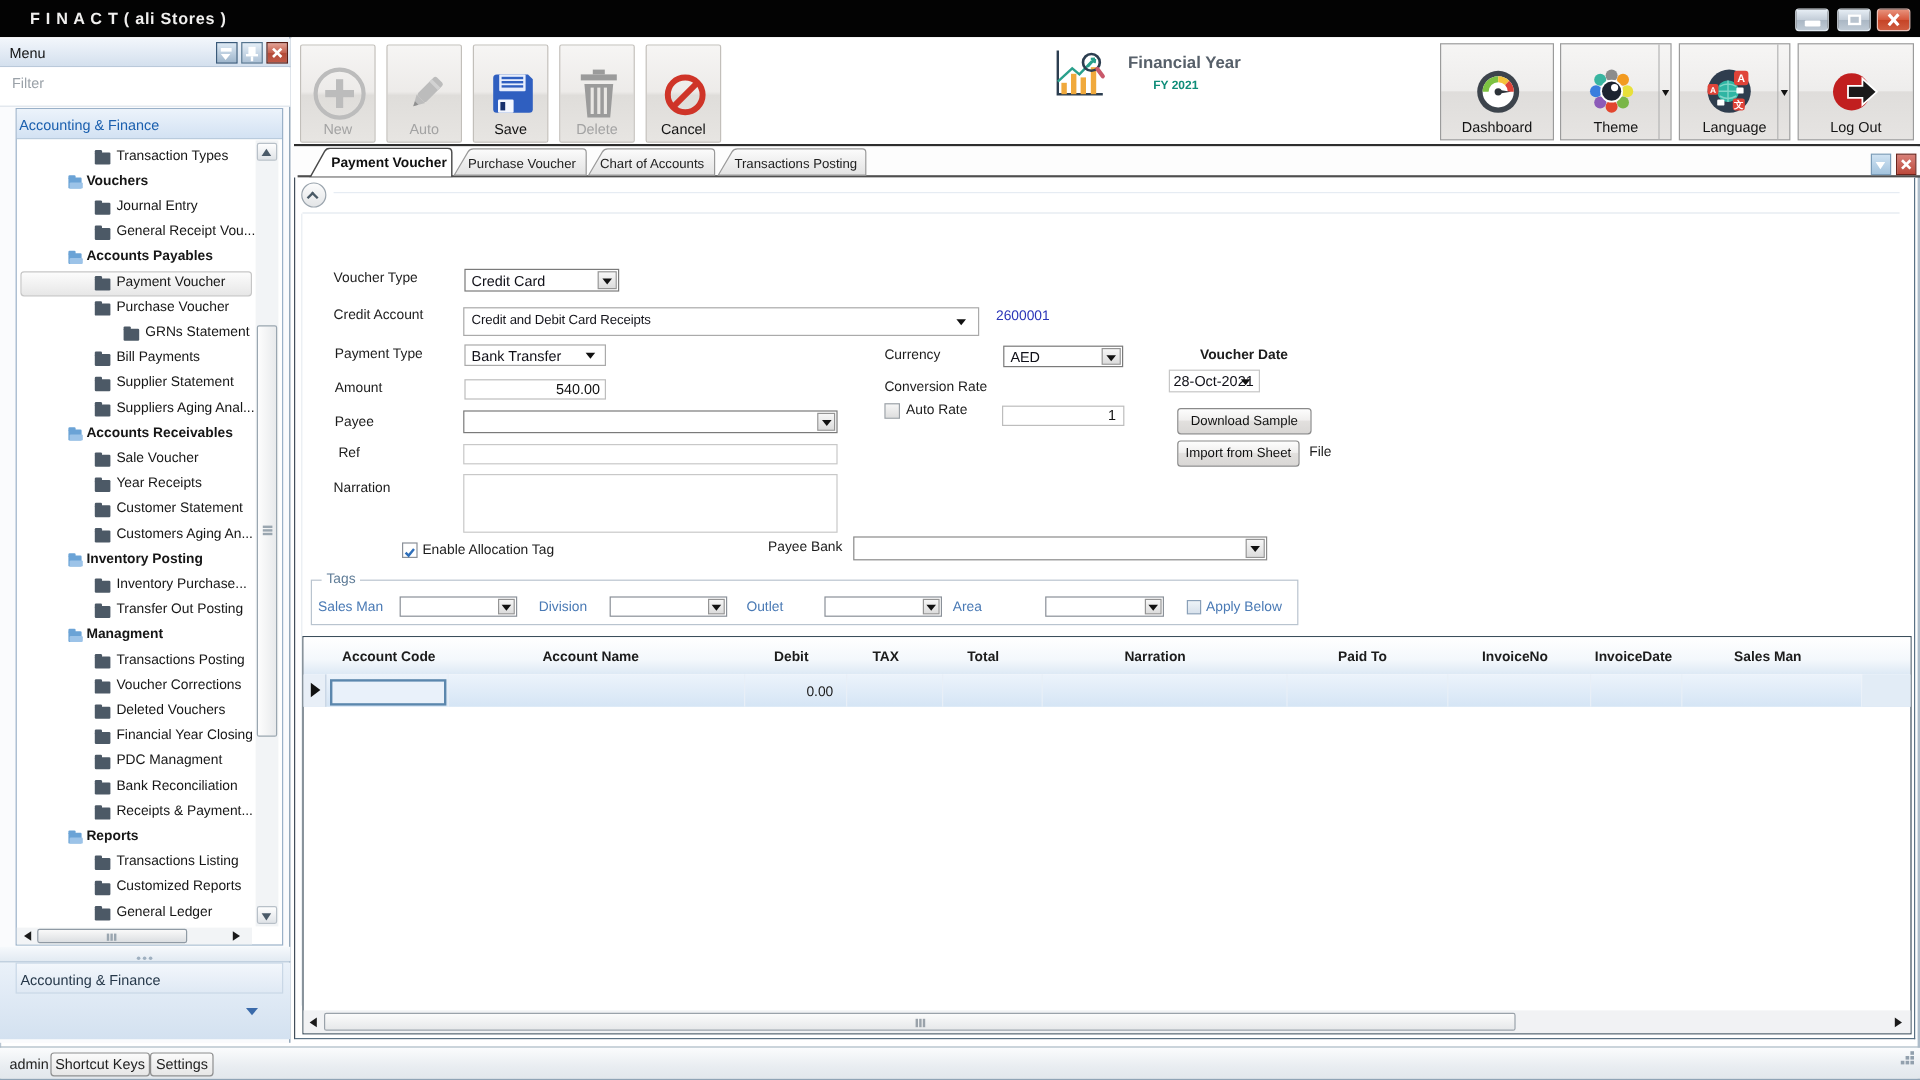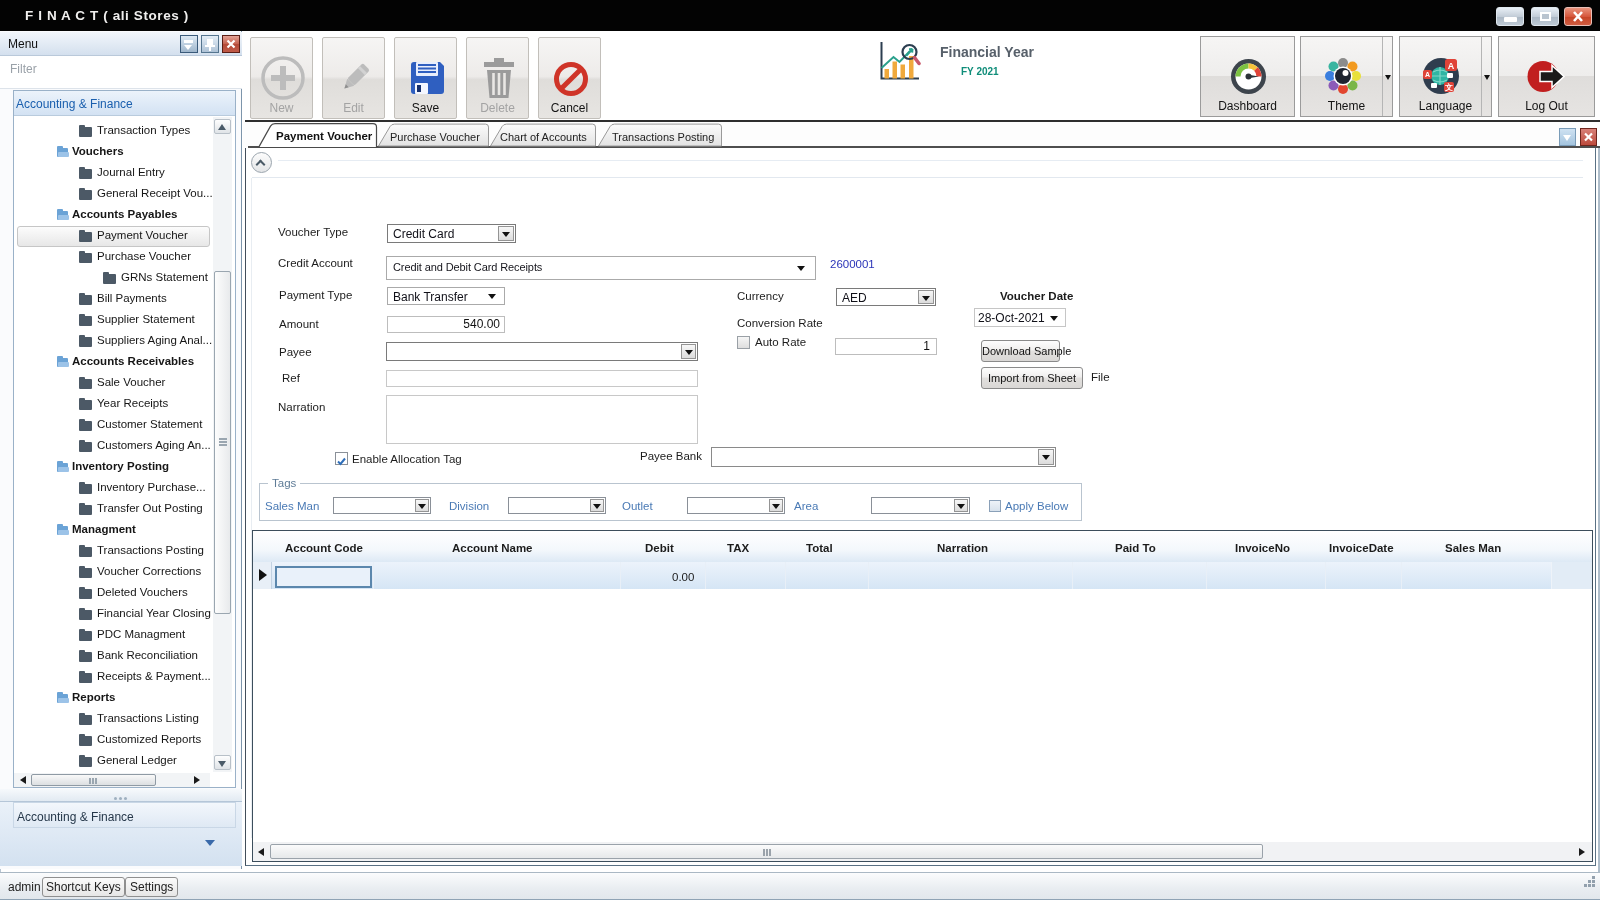--- a/index.html
+++ b/index.html
@@ -240,21 +240,21 @@
   </div>
 <div class="tbtn" style="left:322px;">
     <svg class="ab" style="left:15px;top:22px;" width="34" height="36" viewBox="0 0 34 36">
       <g transform="rotate(45 17 18)">
         <rect x="12" y="2" width="10" height="22" rx="2" fill="#bcbcbc"></rect>
         <rect x="12" y="6" width="10" height="3" fill="#d2d2d2"></rect>
         <path d="M12 24 L17 33 L22 24 Z" fill="#bcbcbc"></path>
         <path d="M15 29 L17 33 L19 29 Z" fill="#8f8f8f"></path>
       </g>
     </svg>
-    <div class="cap dis">Edit</div>
+    <div class="cap dis">Auto</div>
   </div>
 <div class="tbtn" style="left:394px;">
     <svg class="ab" style="left:13px;top:21px;" width="38" height="38" viewBox="0 0 38 38">
       <path d="M3 6 q0-3 3-3 h26 l4 4 v25 q0 3-3 3 h-27 q-3 0-3-3 Z" fill="#2f5fc0"></path>
       <rect x="8" y="3" width="22" height="14" rx="1" fill="#e8eefc"></rect>
       <rect x="10" y="5" width="18" height="2" fill="#2f5fc0"></rect>
       <rect x="10" y="8.5" width="18" height="2" fill="#2f5fc0"></rect>
       <rect x="10" y="12" width="18" height="2" fill="#2f5fc0"></rect>
       <rect x="7" y="24" width="13" height="11" rx="1" fill="#f4f7ff"></rect>
       <rect x="9" y="26" width="4" height="7" fill="#16306e"></rect>
@@ -414,27 +414,27 @@
     <div class="ctext">Bank Transfer</div>
     <div class="tri" style="right:8px;top:6px;"></div>
   </div>
 <div class="combo" style="left:836px;top:288px;width:100px;height:18px;">
     <div class="ctext">AED</div>
     <div class="cbtn">
       <div class="tri"></div>
     </div>
   </div>
 <div class="inp" style="left:387px;top:316px;width:118px;height:17px;text-align:right;padding-right:4px;line-height:15px;">540.00</div>
-<div class="fcombo" style="left:974px;top:308px;width:92px;height:19px;border-color:#c6c6c6;">
+<div class="fcombo" style="left:974px;top:308px;width:76px;height:19px;border-color:#c6c6c6;">
     <div class="ctext" style="left:3px;top:2px;">28-Oct-2021</div>
     <div class="tri" style="right:7px;top:7px;"></div>
   </div>
 <div class="ab" style="left:737px;top:336px;width:13px;height:13px;border:1px solid #9aa0a6;background:linear-gradient(#f6f6f6,#dedede);"></div>
 <div class="inp" style="left:835px;top:338px;width:102px;height:17px;text-align:right;padding-right:6px;line-height:15px;">1</div>
-<div class="btn2" style="left:981px;top:340px;width:79px;height:22px;line-height:20px;">Download Sample</div>
+<div class="btn2" style="left:981px;top:340px;width:112px;height:22px;line-height:20px;">Download Sample</div>
 <div class="combo" style="left:386px;top:342px;width:312px;height:19px;">
     <div class="cbtn" style="width:15px;">
       <div class="tri" style="left:3px;"></div>
     </div>
   </div>
 <div class="inp" style="left:386px;top:370px;width:312px;height:17px;border-color:#c8c8c8;"></div>
 <div class="btn2" style="left:981px;top:367px;width:102px;height:22px;line-height:20px;">Import from Sheet</div>
 <div class="inp" style="left:386px;top:395px;width:312px;height:49px;border-color:#c8c8c8;"></div>
 <div class="ab" style="left:335px;top:452px;width:13px;height:13px;border:1px solid #8a9098;background:#fff;"><svg width="11" height="11" viewBox="0 0 11 11">
       <path d="M2 5.5 L4.5 8 L9 2.5" stroke="#2f6fba" stroke-width="2" fill="none"></path>

